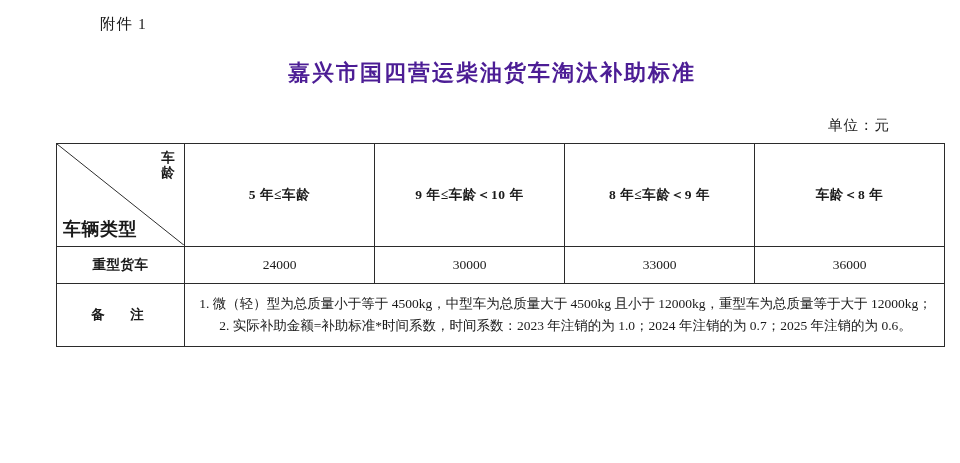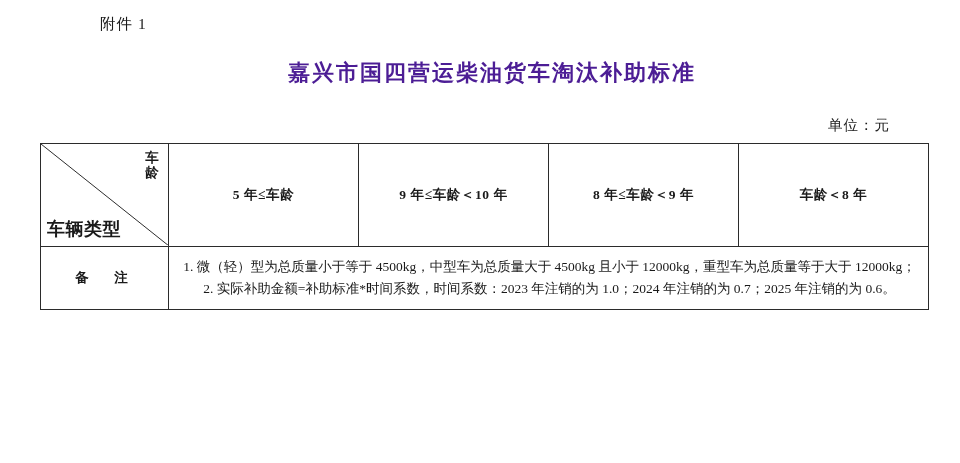--- a/index.html
+++ b/index.html
@@ -43,21 +43,21 @@
   }
   .unit-line {
     position: absolute;
     right: 82px;
     top: 116px;
     font-size: 14.5px;
     letter-spacing: 1px;
   }
   table.main {
     position: absolute;
-    left: 28px;
+    left: 44px;
     top: 143px;
     width: 888px;
     border-collapse: collapse;
     table-layout: fixed;
     border-radius: 23px;
   }
   table.main td {
     border: 1px solid #2b2b2b;
     font-size: 13.5px;
     text-align: center;
@@ -161,20 +161,27 @@
           <span class="lbl-type">车辆类型</span>
         </td>
         <td class="head-cell">5 年≤车龄</td>
         <td class="head-cell">9 年≤车龄＜10 年</td>
         <td class="head-cell">8 年≤车龄＜9 年</td>
         <td class="head-cell">车龄＜8 年</td>
       </tr>
 
 
 
+      <tr>
+        <td class="row-label">重型货车</td>
+        <td class="num-cell">24000</td>
+        <td class="num-cell">30000</td>
+        <td class="num-cell">33000</td>
+        <td class="num-cell">36000</td>
+      </tr>
 
       <tr>
         <td class="note-label">备　注</td>
         <td class="note-body" colspan="4">
           <ol>
             <li>1. 微（轻）型为总质量小于等于 4500kg，中型车为总质量大于 4500kg 且小于 12000kg，重型车为总质量等于大于 12000kg；</li>
             <li>2. 实际补助金额=补助标准*时间系数，时间系数：2023 年注销的为 1.0；2024 年注销的为 0.7；2025 年注销的为 0.6。</li>
           </ol>
         </td>
       </tr>

